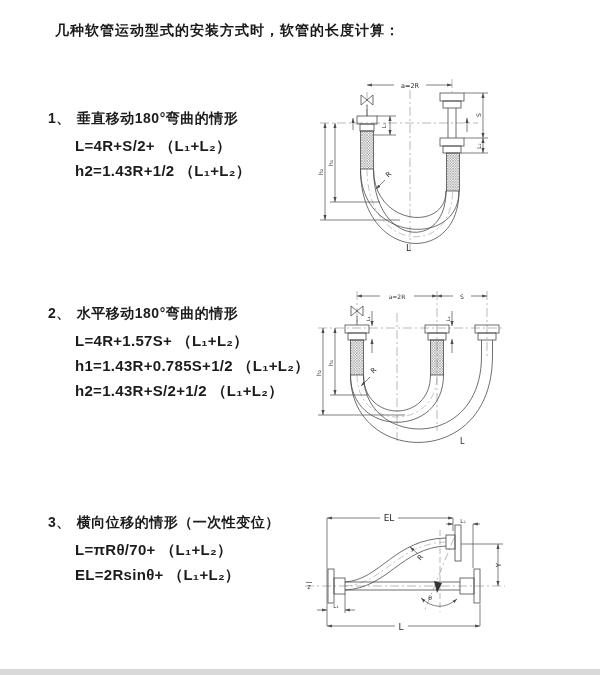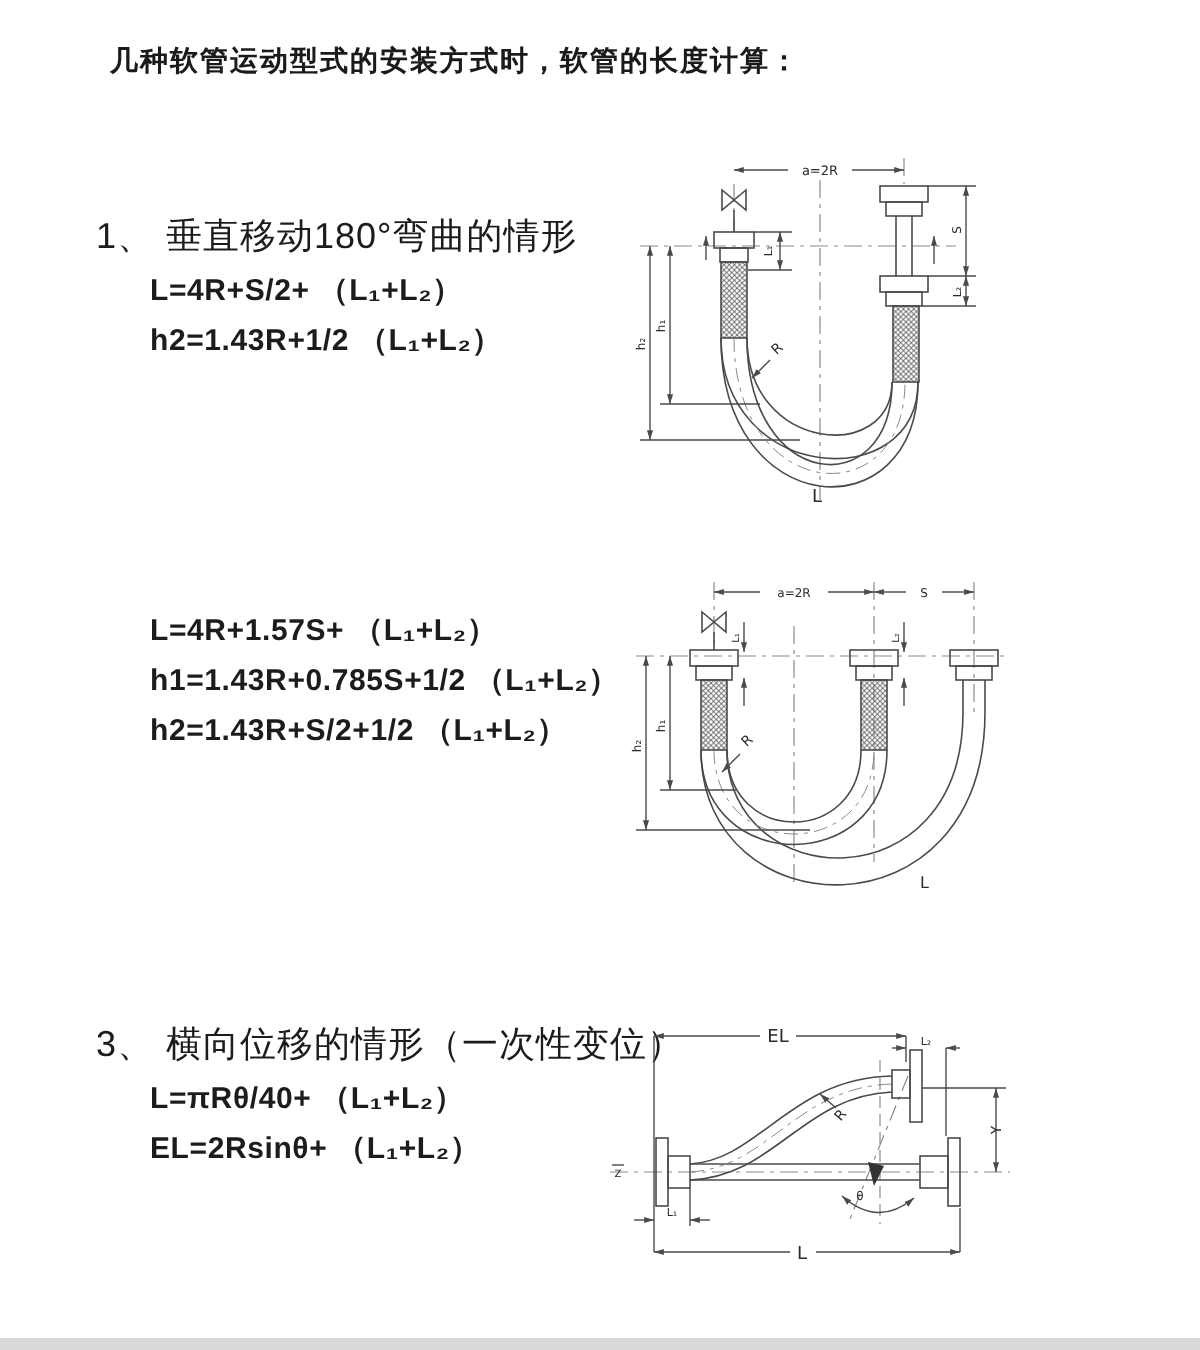--- a/index.html
+++ b/index.html
@@ -5,21 +5,21 @@
   html,body{margin:0;padding:0;}
   body{
     width:600px;height:675px;position:relative;background:#ffffff;overflow:hidden;
     font-family:"Liberation Sans","DejaVu Sans",sans-serif;color:#1c1c1c;
   }
   .doc-title{
     position:absolute;left:35px;top:22px;font-size:14px;font-weight:700;
     letter-spacing:1px;color:#1a1a1a;white-space:nowrap;margin-left:20px;
   }
   .calc-section{position:absolute;left:48px;white-space:nowrap;}
-  .sec-heading{font-size:18px;font-weight:400;letter-spacing:.5px;height:25px;line-height:20px;}
+  .sec-heading{font-size:14px;font-weight:700;letter-spacing:.5px;height:25px;line-height:20px;}
   .sec-num{margin-right:6px;}
   .formula{font-size:15px;font-weight:700;height:25px;line-height:25px;padding-left:27px;letter-spacing:.3px;}
   .diagram{position:absolute;}
   svg text{fill:#2a2a2a;font-family:"DejaVu Sans","Liberation Sans",sans-serif;}
   .page-edge{position:absolute;left:0;bottom:0;width:600px;height:6px;background:#d9d9d9;}
 </style>
 </head>
 <body>
 
 <div class="doc-title">几种软管运动型式的安装方式时，软管的长度计算：</div>
@@ -97,20 +97,21 @@
     <text transform="translate(170.5,45) rotate(-90)" text-anchor="middle" font-size="6">S</text>
     <text transform="translate(170.5,76) rotate(-90)" text-anchor="middle" font-size="5.5">L₂</text>
     <text transform="translate(22.5,93) rotate(-90)" text-anchor="middle" font-size="6">h₁</text>
     <text transform="translate(12.5,102) rotate(-90)" text-anchor="middle" font-size="6">h₂</text>
     <text transform="translate(80,106) rotate(-42)" text-anchor="middle" font-size="7">R</text>
     <text x="96" y="181" font-size="9">L</text>
   </g>
 </svg>
 
 <section class="calc-section" style="top:303px">
+  <div class="sec-heading"><span class="sec-num">2、</span><span>水平移动180°弯曲的情形</span></div>
   <div class="formula">L=4R+1.57S+ （L₁+L₂）</div>
   <div class="formula">h1=1.43R+0.785S+1/2 （L₁+L₂）</div>
   <div class="formula">h2=1.43R+S/2+1/2 （L₁+L₂）</div>
 </section>
 
 <svg class="diagram" style="left:310px;top:283px" width="290" height="170" viewBox="0 0 290 170">
   <defs>
     <marker id="am2" markerWidth="8" markerHeight="6" refX="7" refY="3" orient="auto-start-reverse">
       <path d="M0,0.8 L7,3 L0,5.2 Z" fill="#4a4a4a"></path>
     </marker>
@@ -170,21 +171,21 @@
     <text transform="translate(139.5,36) rotate(-90)" text-anchor="middle" font-size="5">L₂</text>
     <text transform="translate(22.5,80) rotate(-90)" text-anchor="middle" font-size="6">h₁</text>
     <text transform="translate(10.5,90) rotate(-90)" text-anchor="middle" font-size="6">h₂</text>
     <text transform="translate(65,89) rotate(-42)" text-anchor="middle" font-size="7">R</text>
     <text x="150" y="161" font-size="8">L</text>
   </g>
 </svg>
 
 <section class="calc-section" style="top:512px">
   <div class="sec-heading"><span class="sec-num">3、</span><span>横向位移的情形（一次性变位）</span></div>
-  <div class="formula">L=πRθ/40+ （L₁+L₂）</div>
+  <div class="formula">L=πRθ/70+ （L₁+L₂）</div>
   <div class="formula">EL=2Rsinθ+ （L₁+L₂）</div>
 </section>
 
 <svg class="diagram" style="left:300px;top:498px" width="300" height="157" viewBox="0 0 300 157">
   <defs>
     <marker id="am3" markerWidth="8" markerHeight="6" refX="7" refY="3" orient="auto-start-reverse">
       <path d="M0,0.8 L7,3 L0,5.2 Z" fill="#4a4a4a"></path>
     </marker>
   </defs>
   <g stroke="#8a8a8a" stroke-width="0.6" fill="none">

